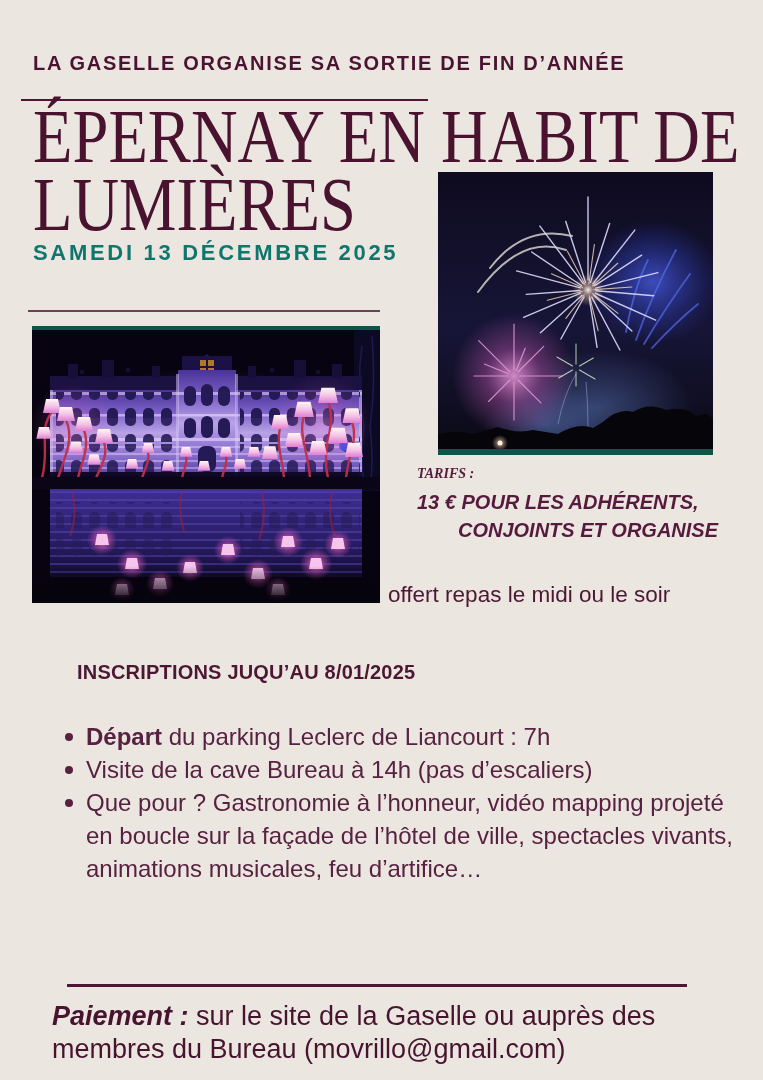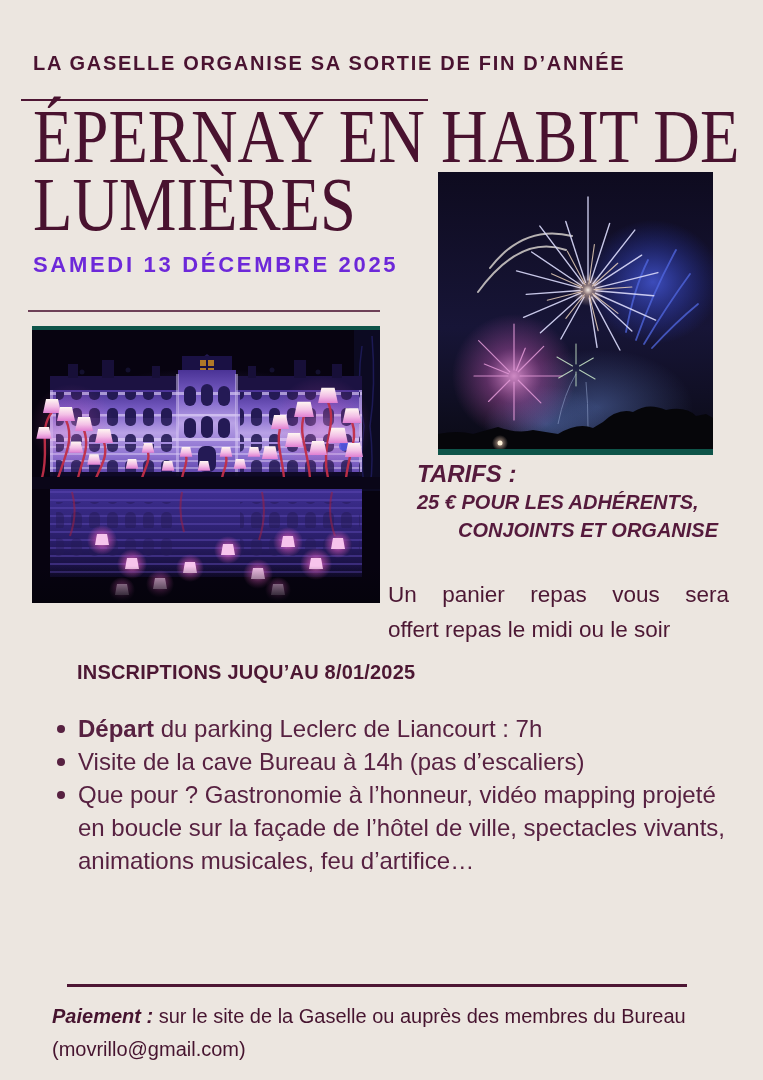--- a/index.html
+++ b/index.html
@@ -12,48 +12,48 @@
   .rule{position:absolute;background:#4e1634;}
   .rule-top{left:21px;top:99px;width:407px;height:2px;}
   .rule-photo{left:28px;top:310px;width:352px;height:2px;opacity:.8;}
   .rule-bottom{left:67px;top:984px;width:620px;height:3px;}
 
   .title{position:absolute;left:33px;top:102px;margin:0;width:800px;
          font-family:"Liberation Serif",serif;font-weight:400;font-size:76px;
          line-height:68px;color:#49122f;transform:scaleX(.85);transform-origin:0 0;
          white-space:nowrap;}
 
-  .date{position:absolute;left:33px;top:252px;font-weight:700;font-size:22px;
-        letter-spacing:2.7px;color:#6d28d9;white-space:nowrap;}
+  .date{position:absolute;left:33px;top:240px;font-weight:700;font-size:22px;
+        letter-spacing:2.7px;color:#0f766e;white-space:nowrap;}
 
   figure{margin:0;padding:0;position:absolute;}
   .fireworks{left:438px;top:172px;width:275px;height:283px;}
   .chateau{left:32px;top:326px;width:348px;height:277px;}
   figure svg{display:block;}
 
   .tarifs{position:absolute;left:417px;top:460px;color:#551a3c;font-weight:700;
           font-style:italic;font-size:20px;line-height:28px;white-space:nowrap;}
-  .tarifs .t-label{font-size:24px;}
+  .tarifs .t-label{font-size:14px;font-family:Liberation Serif, serif;}
   .tarifs .indent{padding-left:41px;}
 
   .panier{position:absolute;left:388px;top:577px;width:341px;font-size:22.5px;
           color:#4c1733;line-height:35px;}
   .panier .just{text-align:justify;text-align-last:justify;}
 
   .inscriptions{position:absolute;left:77px;top:661px;font-weight:700;font-size:20px;
                 color:#4c1733;letter-spacing:.2px;white-space:nowrap;}
 
-  .bullets{position:absolute;left:55px;top:712px;width:680px;margin:0;padding:0;
+  .bullets{position:absolute;left:55px;top:712px;width:680px;margin:8px;padding:0;
            list-style:none;font-size:24px;color:#572141;line-height:33px;}
   .bullets li{position:relative;padding-left:23px;}
   .bullets li::before{content:"";position:absolute;left:2px;top:13px;width:8px;height:8px;
            border-radius:50%;background:#572141;}
   .bullets strong{font-weight:700;}
 
-  .footer{position:absolute;left:52px;top:1000px;width:690px;margin:0;font-size:20px;
+  .footer{position:absolute;left:52px;top:1000px;width:690px;margin:0;font-size:27px;
           color:#46142f;line-height:33px;}
   .pay-label{font-weight:700;font-style:italic;}
 </style>
 </head>
 <body>
 
 <div class="page">
 
   <div class="kicker">LA GASELLE ORGANISE SA SORTIE DE FIN D’ANNÉE</div>
   <div class="rule rule-top"></div>
@@ -360,26 +360,25 @@
         <circle cx="246" cy="264" r="13" fill="url(#glowPk)"></circle>
           <use href="#shv" transform="translate(246,258)"></use>
       </g>
       <rect x="0" y="240" width="348" height="37" fill="url(#fade)"></rect>
       <rect width="348" height="4" fill="#0e5449"></rect>
     </svg>
   </figure>
 
   <div class="tarifs">
     <div class="t-label">TARIFS :</div>
-    <div class="t-line">25 € POUR LES ADHÉRENTS,</div>
+    <div class="t-line">13 € POUR LES ADHÉRENTS,</div>
     <div class="t-line indent">CONJOINTS ET ORGANISE</div>
   </div>
 
   <div class="panier">
-    <div class="just">Un panier repas vous sera</div>
     <div>offert repas le midi ou le soir</div>
   </div>
 
   <div class="inscriptions">INSCRIPTIONS JUQU’AU 8/01/2025</div>
 
   <ul class="bullets">
       <li><strong>Départ</strong> du parking Leclerc de Liancourt : 7h</li>
       <li>Visite de la cave Bureau à 14h (pas d’escaliers)</li>
       <li>Que pour ?  Gastronomie à l’honneur, vidéo mapping projeté en boucle sur la façade de l’hôtel de ville, spectacles vivants, animations musicales, feu d’artifice…</li>
     </ul>

